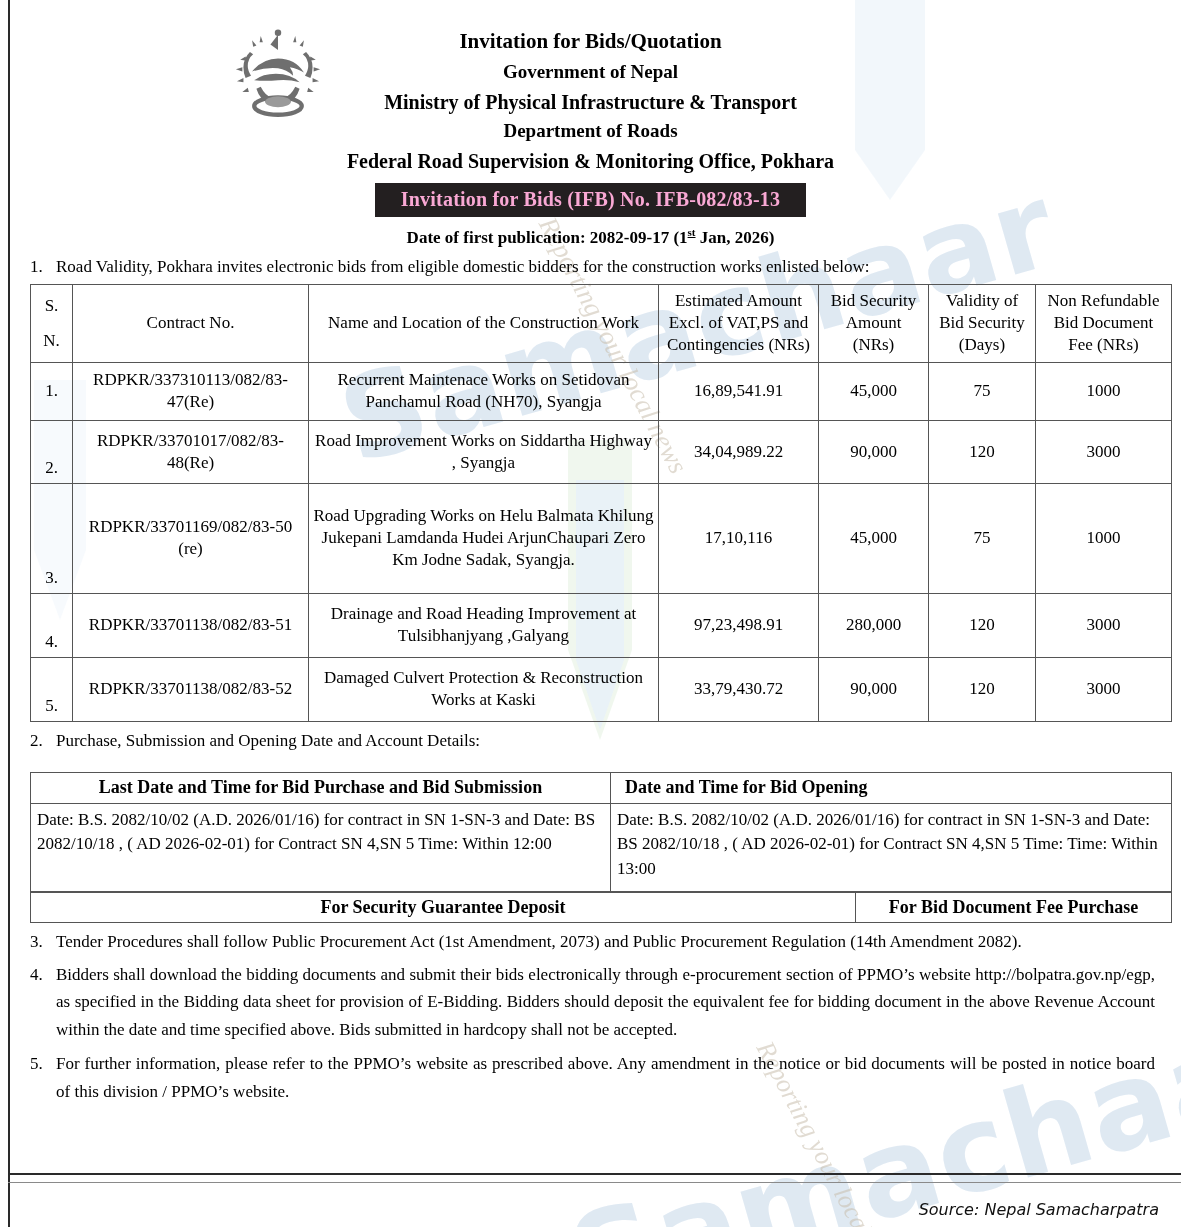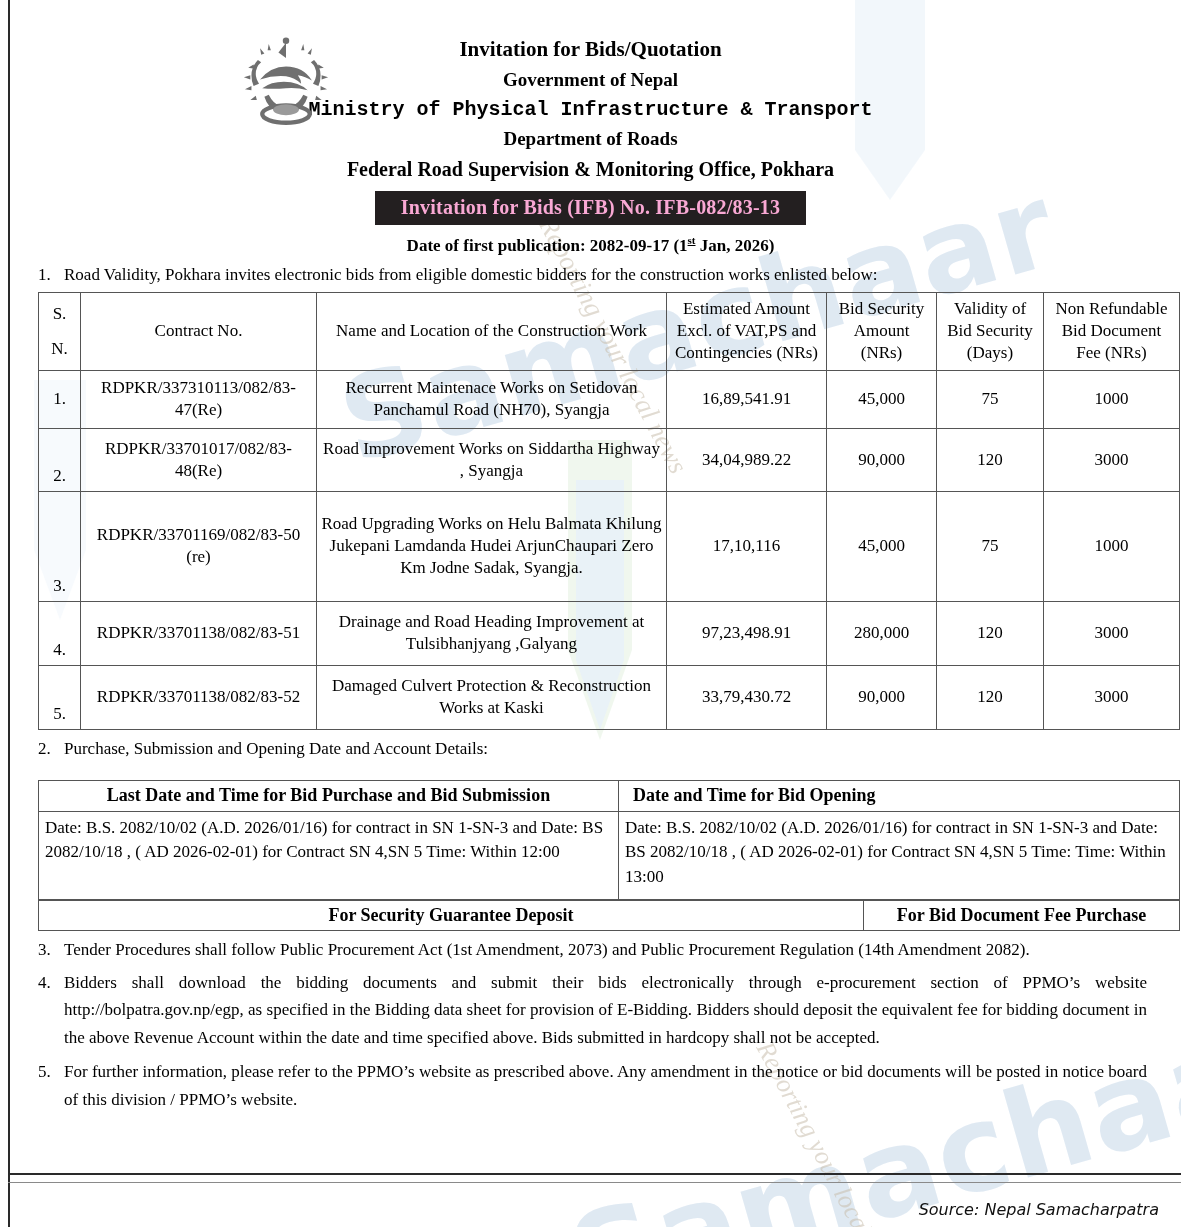--- a/index.html
+++ b/index.html
@@ -42,21 +42,21 @@
   .wm-arrow {
     position: absolute;
     opacity: .35;
   }
 
   
   #page {
     position: relative;
     z-index: 2;
     width: 1181px; height: 1227px;
-    padding: 16px;
+    padding: 8px;
   }
 
   .left-rule {
     position: absolute;
     left: 8px; top: 0; bottom: 0;
     width: 2px;
     background: #2a2a2a;
   }
 
   
@@ -69,21 +69,21 @@
     position: absolute;
     left: 216px; top: 16px;
     width: 108px; height: 108px;
   }
   .head-line {
     font-weight: 700;
     line-height: 1.52;
   }
   .h1 { font-size: 21px; }
   .h2 { font-size: 19px; }
-  .h3 { font-size: 20px; font-family: Liberation Mono, monospace; }
+  .h3 { font-size: 20px; }
   .h4 { font-size: 19px; }
   .h5 { font-size: 20px; }
   .h6 { font-size: 20px; }
 
   .ifb-bar {
     display: inline-block;
     background: #231f20;
     color: #f9a8d4;
     font-weight: 700;
     font-size: 20px;

